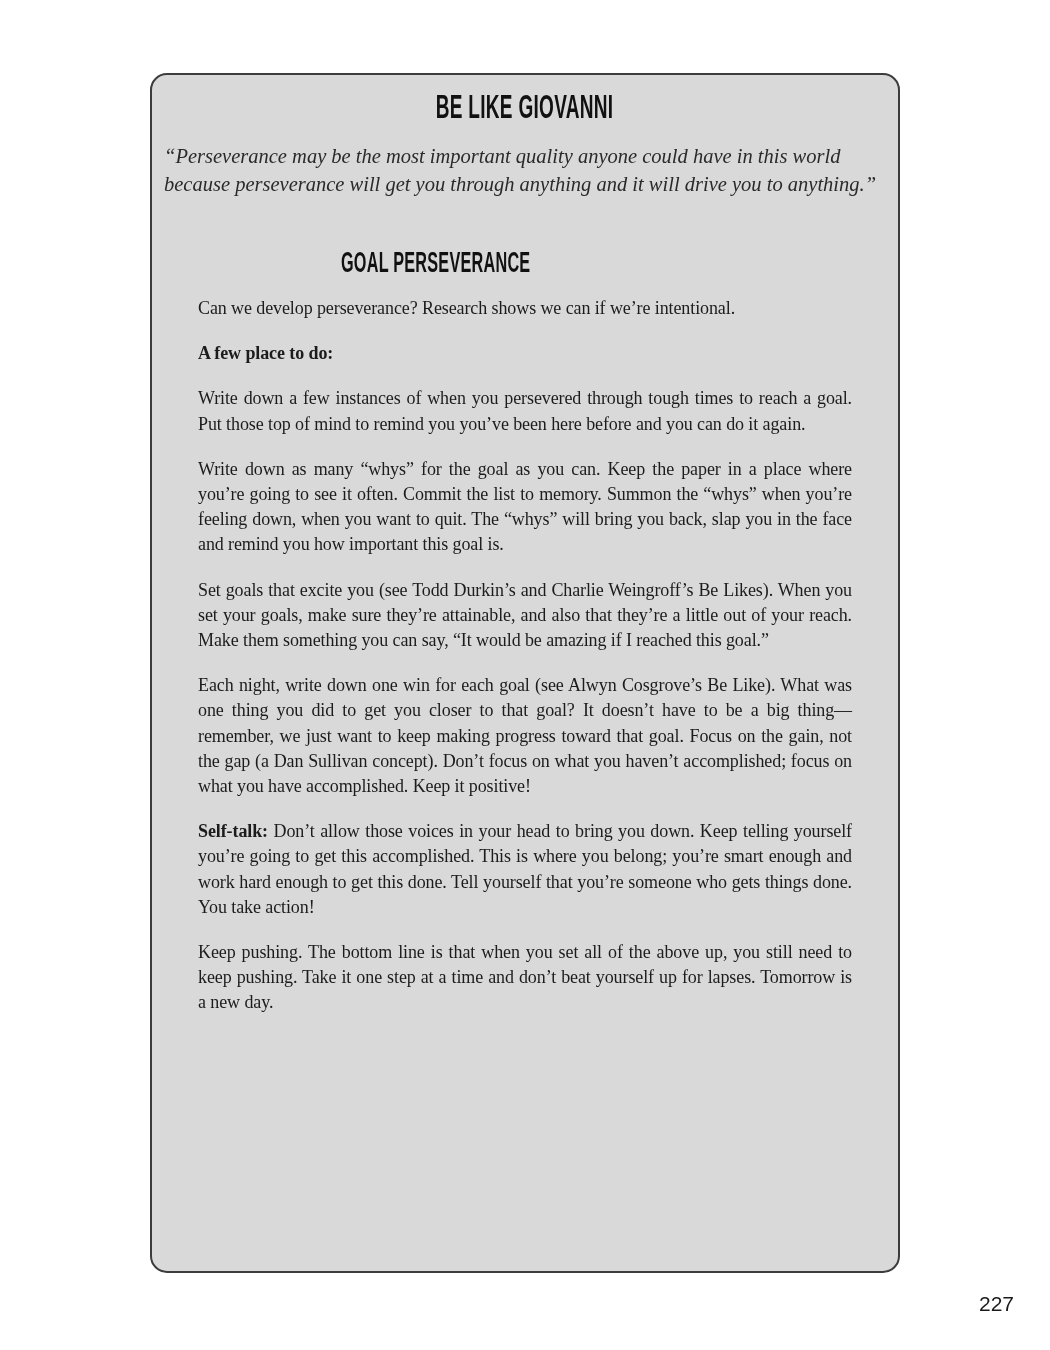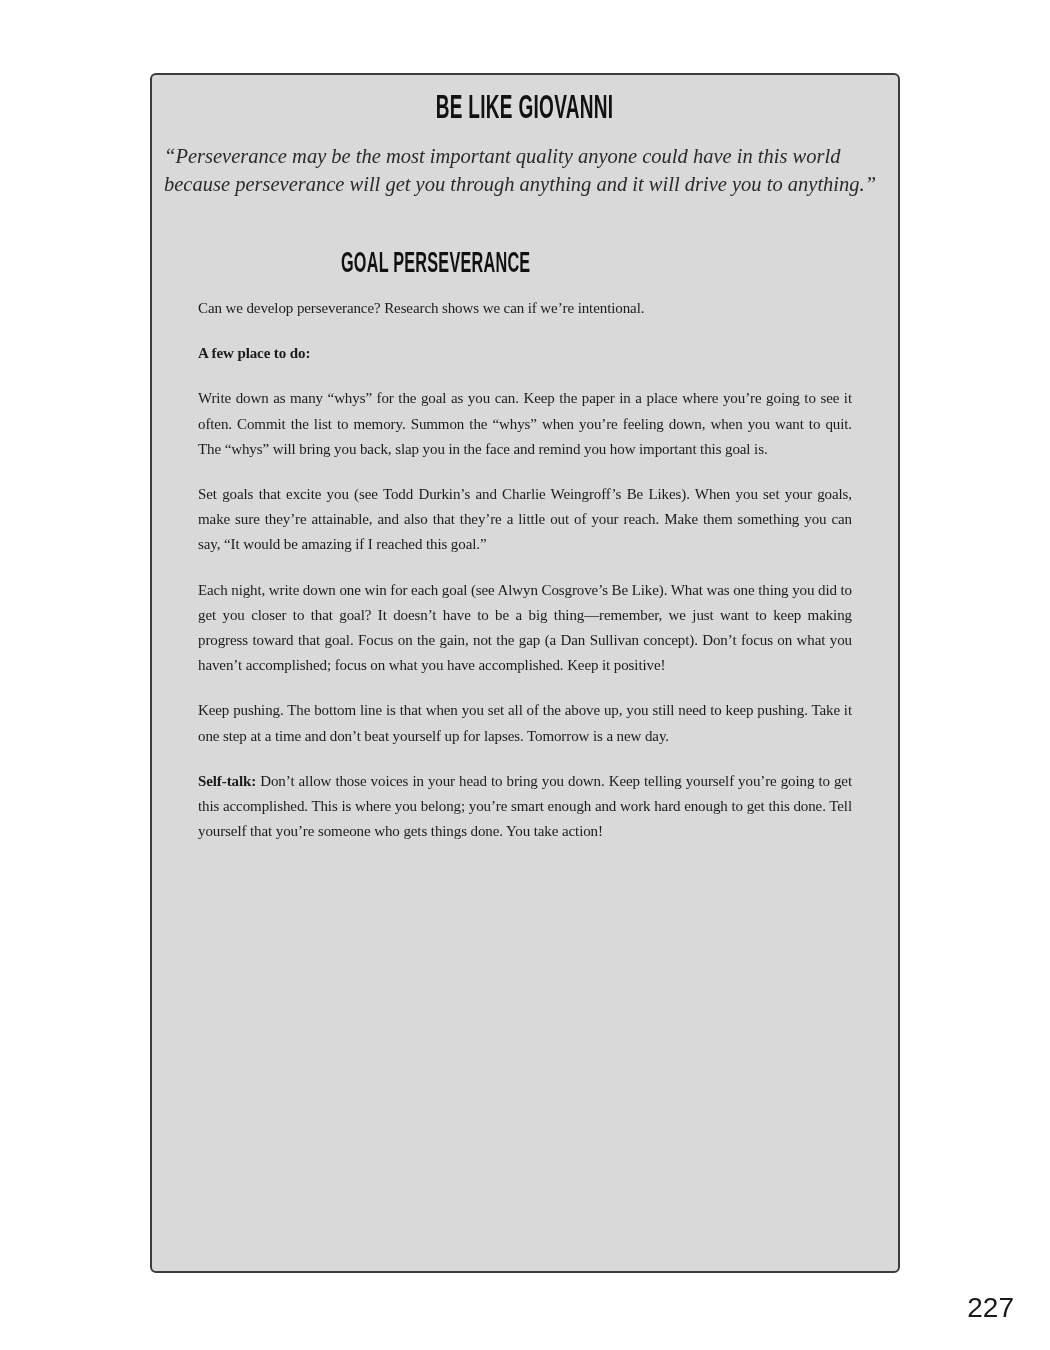--- a/index.html
+++ b/index.html
@@ -17,21 +17,21 @@
   }
   .card {
     position: absolute;
     left: 150px;
     top: 73px;
     width: 750px;
     height: 1200px;
     box-sizing: border-box;
     background: #d9d9d9;
     border: 2px solid #3c3c3c;
-    border-radius: 6px;
+    border-radius: 17px;
     overflow: hidden;
   }
   .card-inner {
     padding: 13px 46px 0 46px;
   }
   .title-row {
     text-align: center;
     line-height: 36px;
     height: 36px;
     white-space: nowrap;
@@ -69,57 +69,58 @@
     letter-spacing: 0.4px;
     transform: scaleX(0.56);
     transform-origin: left center;
     color: #111111;
   }
   .paragraphs {
     margin-top: 0;
   }
   .para {
     margin: 20px 0 0 0;
-    font-size: 15px;
+    font-size: 18px;
     line-height: 25.2px;
     text-align: justify;
     letter-spacing: -0.1px;
   }
   .para.bold {
     font-weight: bold;
   }
   .para strong {
     font-weight: bold;
   }
   .page-number {
     position: absolute;
     right: 36px;
     top: 1292px;
     font-family: "Liberation Sans", sans-serif;
-    font-size: 28px;
+    font-size: 21px;
     color: #1a1a1a;
   }
 </style>
 </head>
 <body>
 
 <div class="card">
   <div class="card-inner">
     <div class="title-row">
       <span class="condensed-title">BE LIKE GIOVANNI</span>
     </div>
     <p class="quote">“Perseverance may be the most important quality anyone could have in this world because perseverance will get you through anything and it will drive you to anything.”</p>
     <div class="heading-row">
       <span class="condensed-heading">GOAL PERSEVERANCE</span>
     </div>
     <div class="paragraphs">
         <p class="para">Can we develop perseverance? Research shows we can if we’re intentional.</p>
         <p class="para bold">A few place to do:</p>
+        <p class="para">Write down a few instances of when you persevered through tough times to reach a goal. Put those top of mind to remind you you’ve been here before and you can do it again.</p>
         <p class="para">Write down as many “whys” for the goal as you can. Keep the paper in a place where you’re going to see it often. Commit the list to memory. Summon the “whys” when you’re feeling down, when you want to quit. The “whys” will bring you back, slap you in the face and remind you how important this goal is.</p>
         <p class="para">Set goals that excite you (see Todd Durkin’s and Charlie Weingroff’s Be Likes). When you set your goals, make sure they’re attainable, and also that they’re a little out of your reach. Make them something you can say, “It would be amazing if I reached this goal.”</p>
         <p class="para">Each night, write down one win for each goal (see Alwyn Cosgrove’s Be Like). What was one thing you did to get you closer to that goal? It doesn’t have to be a big thing—remember, we just want to keep making progress toward that goal. Focus on the gain, not the gap (a Dan Sullivan concept). Don’t focus on what you haven’t accomplished; focus on what you have accomplished. Keep it positive!</p>
+        <p class="para"><strong>Self-talk:</strong> Don’t allow those voices in your head to bring you down. Keep telling yourself you’re going to get this accomplished. This is where you belong; you’re smart enough and work hard enough to get this done. Tell yourself that you’re someone who gets things done. You take action!</p>
         <p class="para">Keep pushing. The bottom line is that when you set all of the above up, you still need to keep pushing. Take it one step at a time and don’t beat yourself up for lapses. Tomorrow is a new day.</p>
-        <p class="para"><strong>Self-talk:</strong> Don’t allow those voices in your head to bring you down. Keep telling yourself you’re going to get this accomplished. This is where you belong; you’re smart enough and work hard enough to get this done. Tell yourself that you’re someone who gets things done. You take action!</p>
       </div>
   </div>
 </div>
 
 <div class="page-number">227</div>
 
 </body></html>

